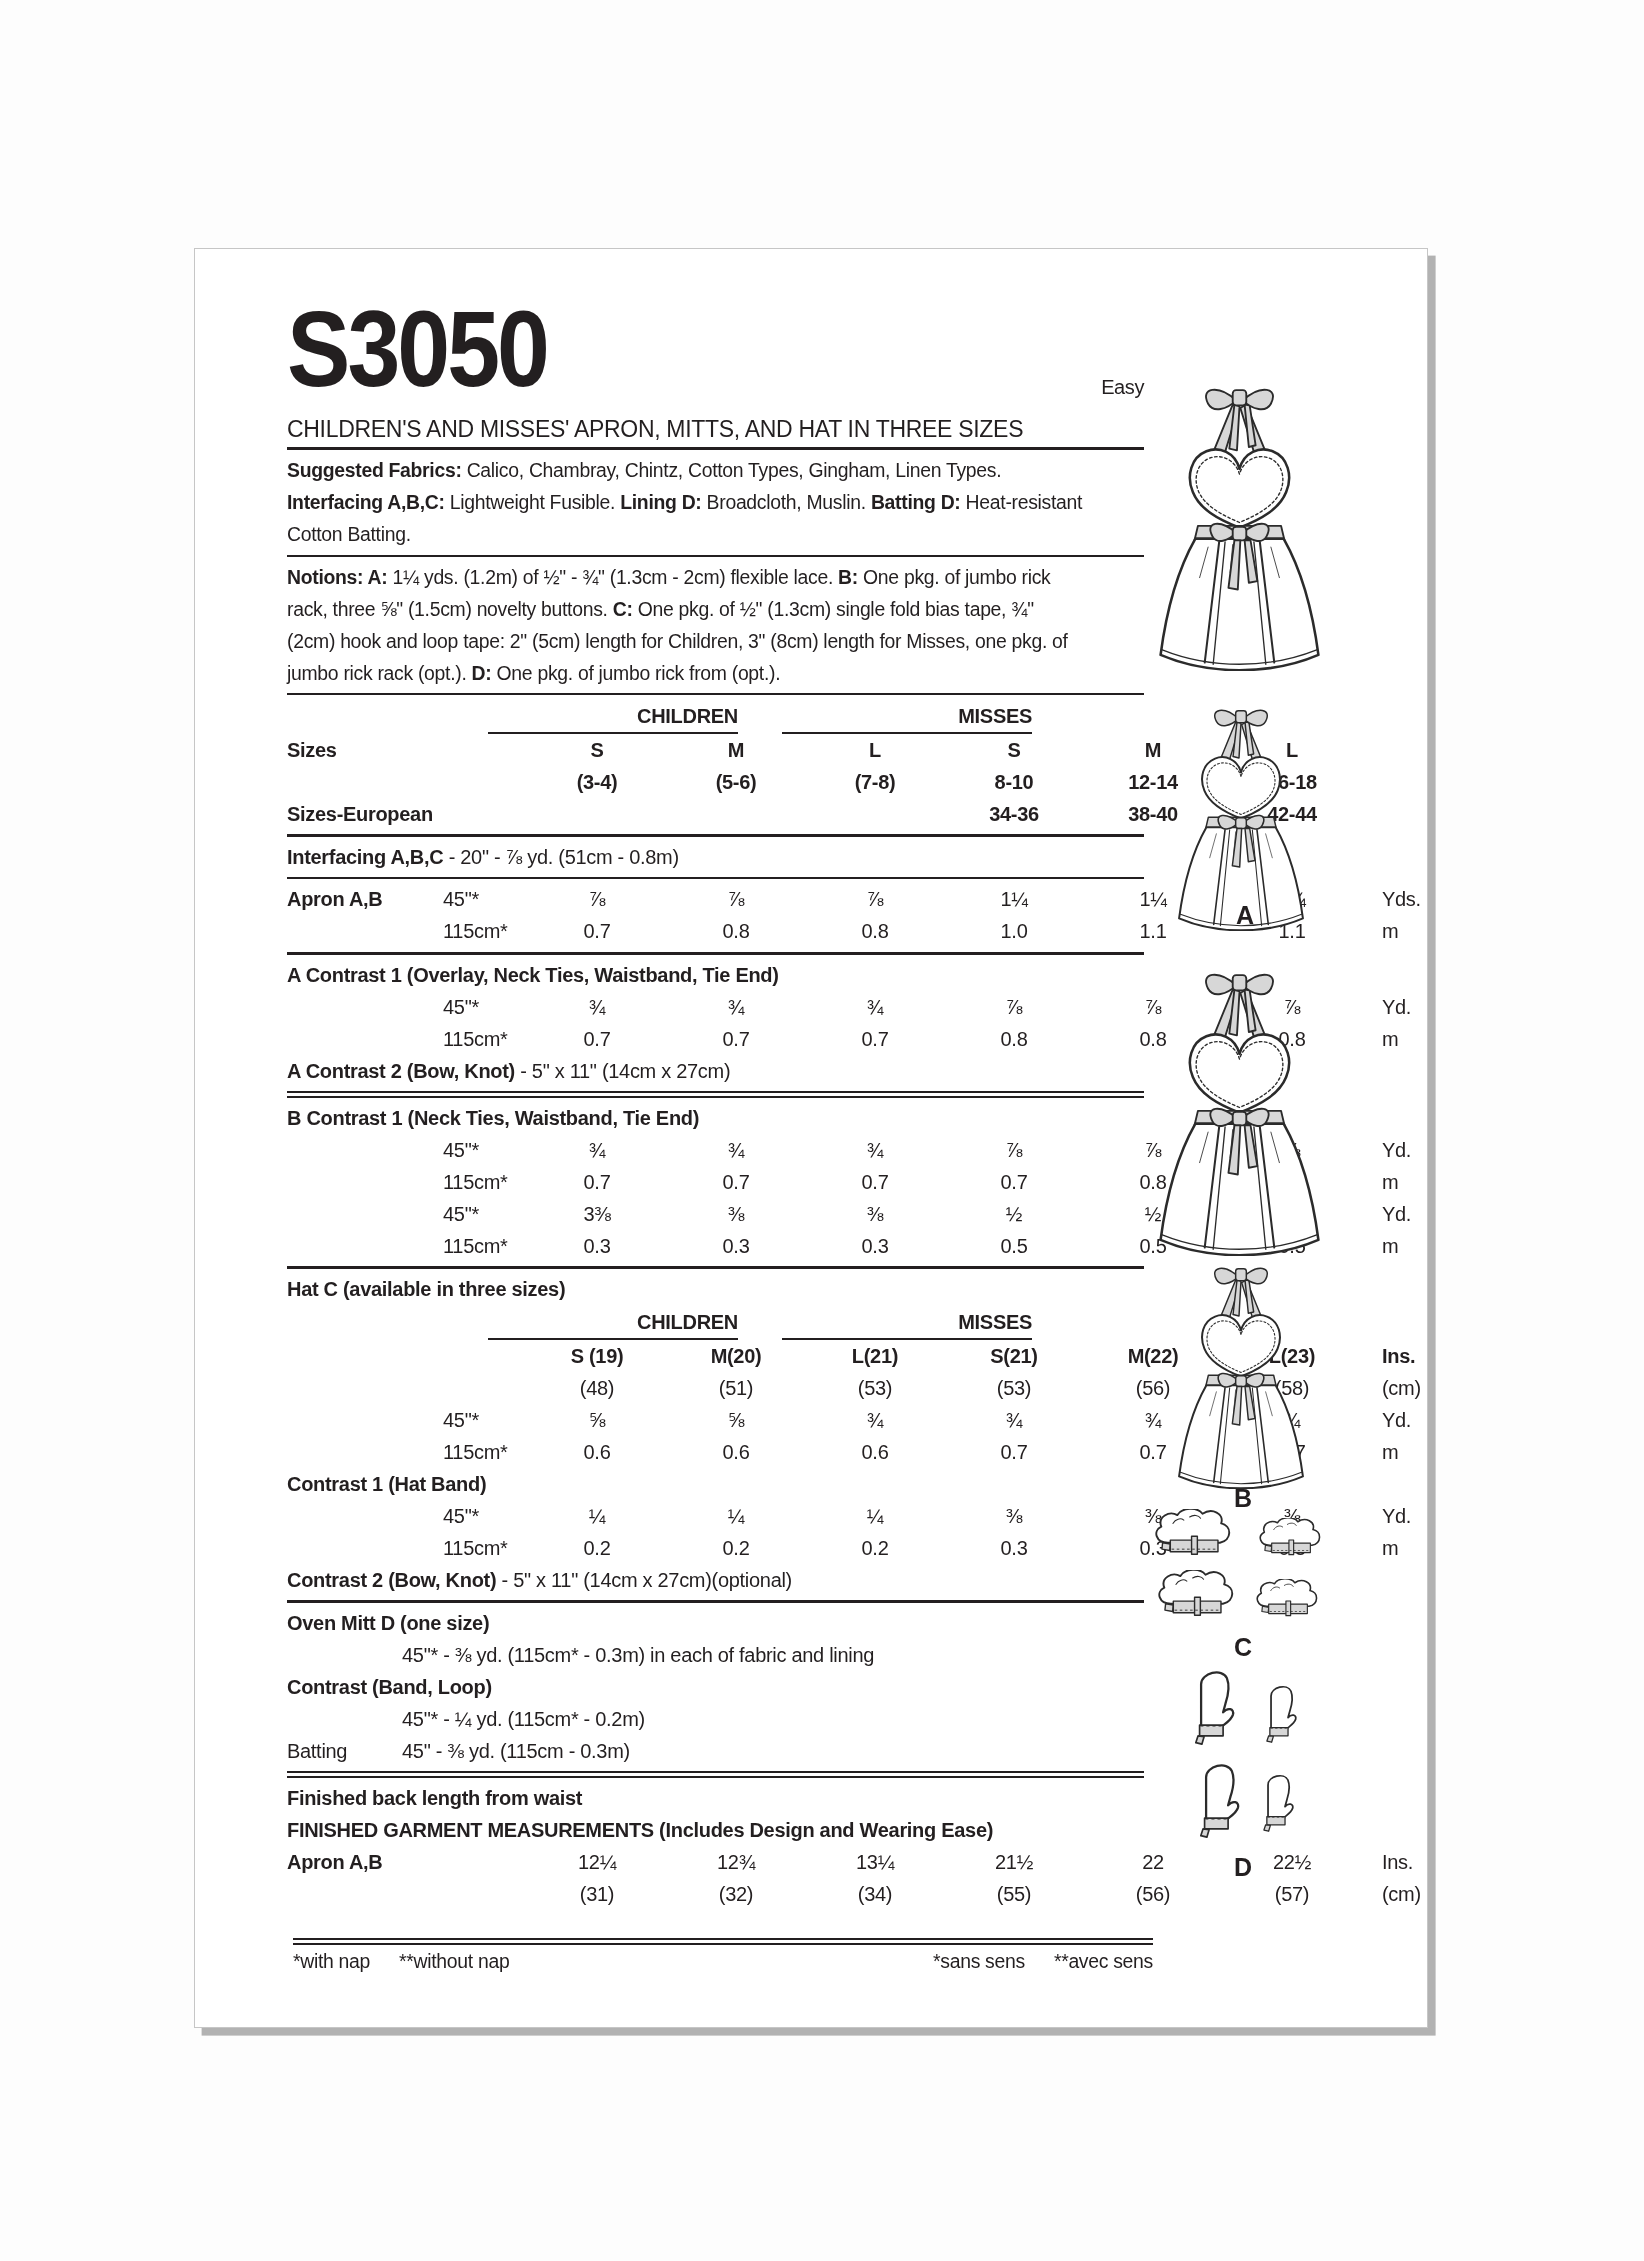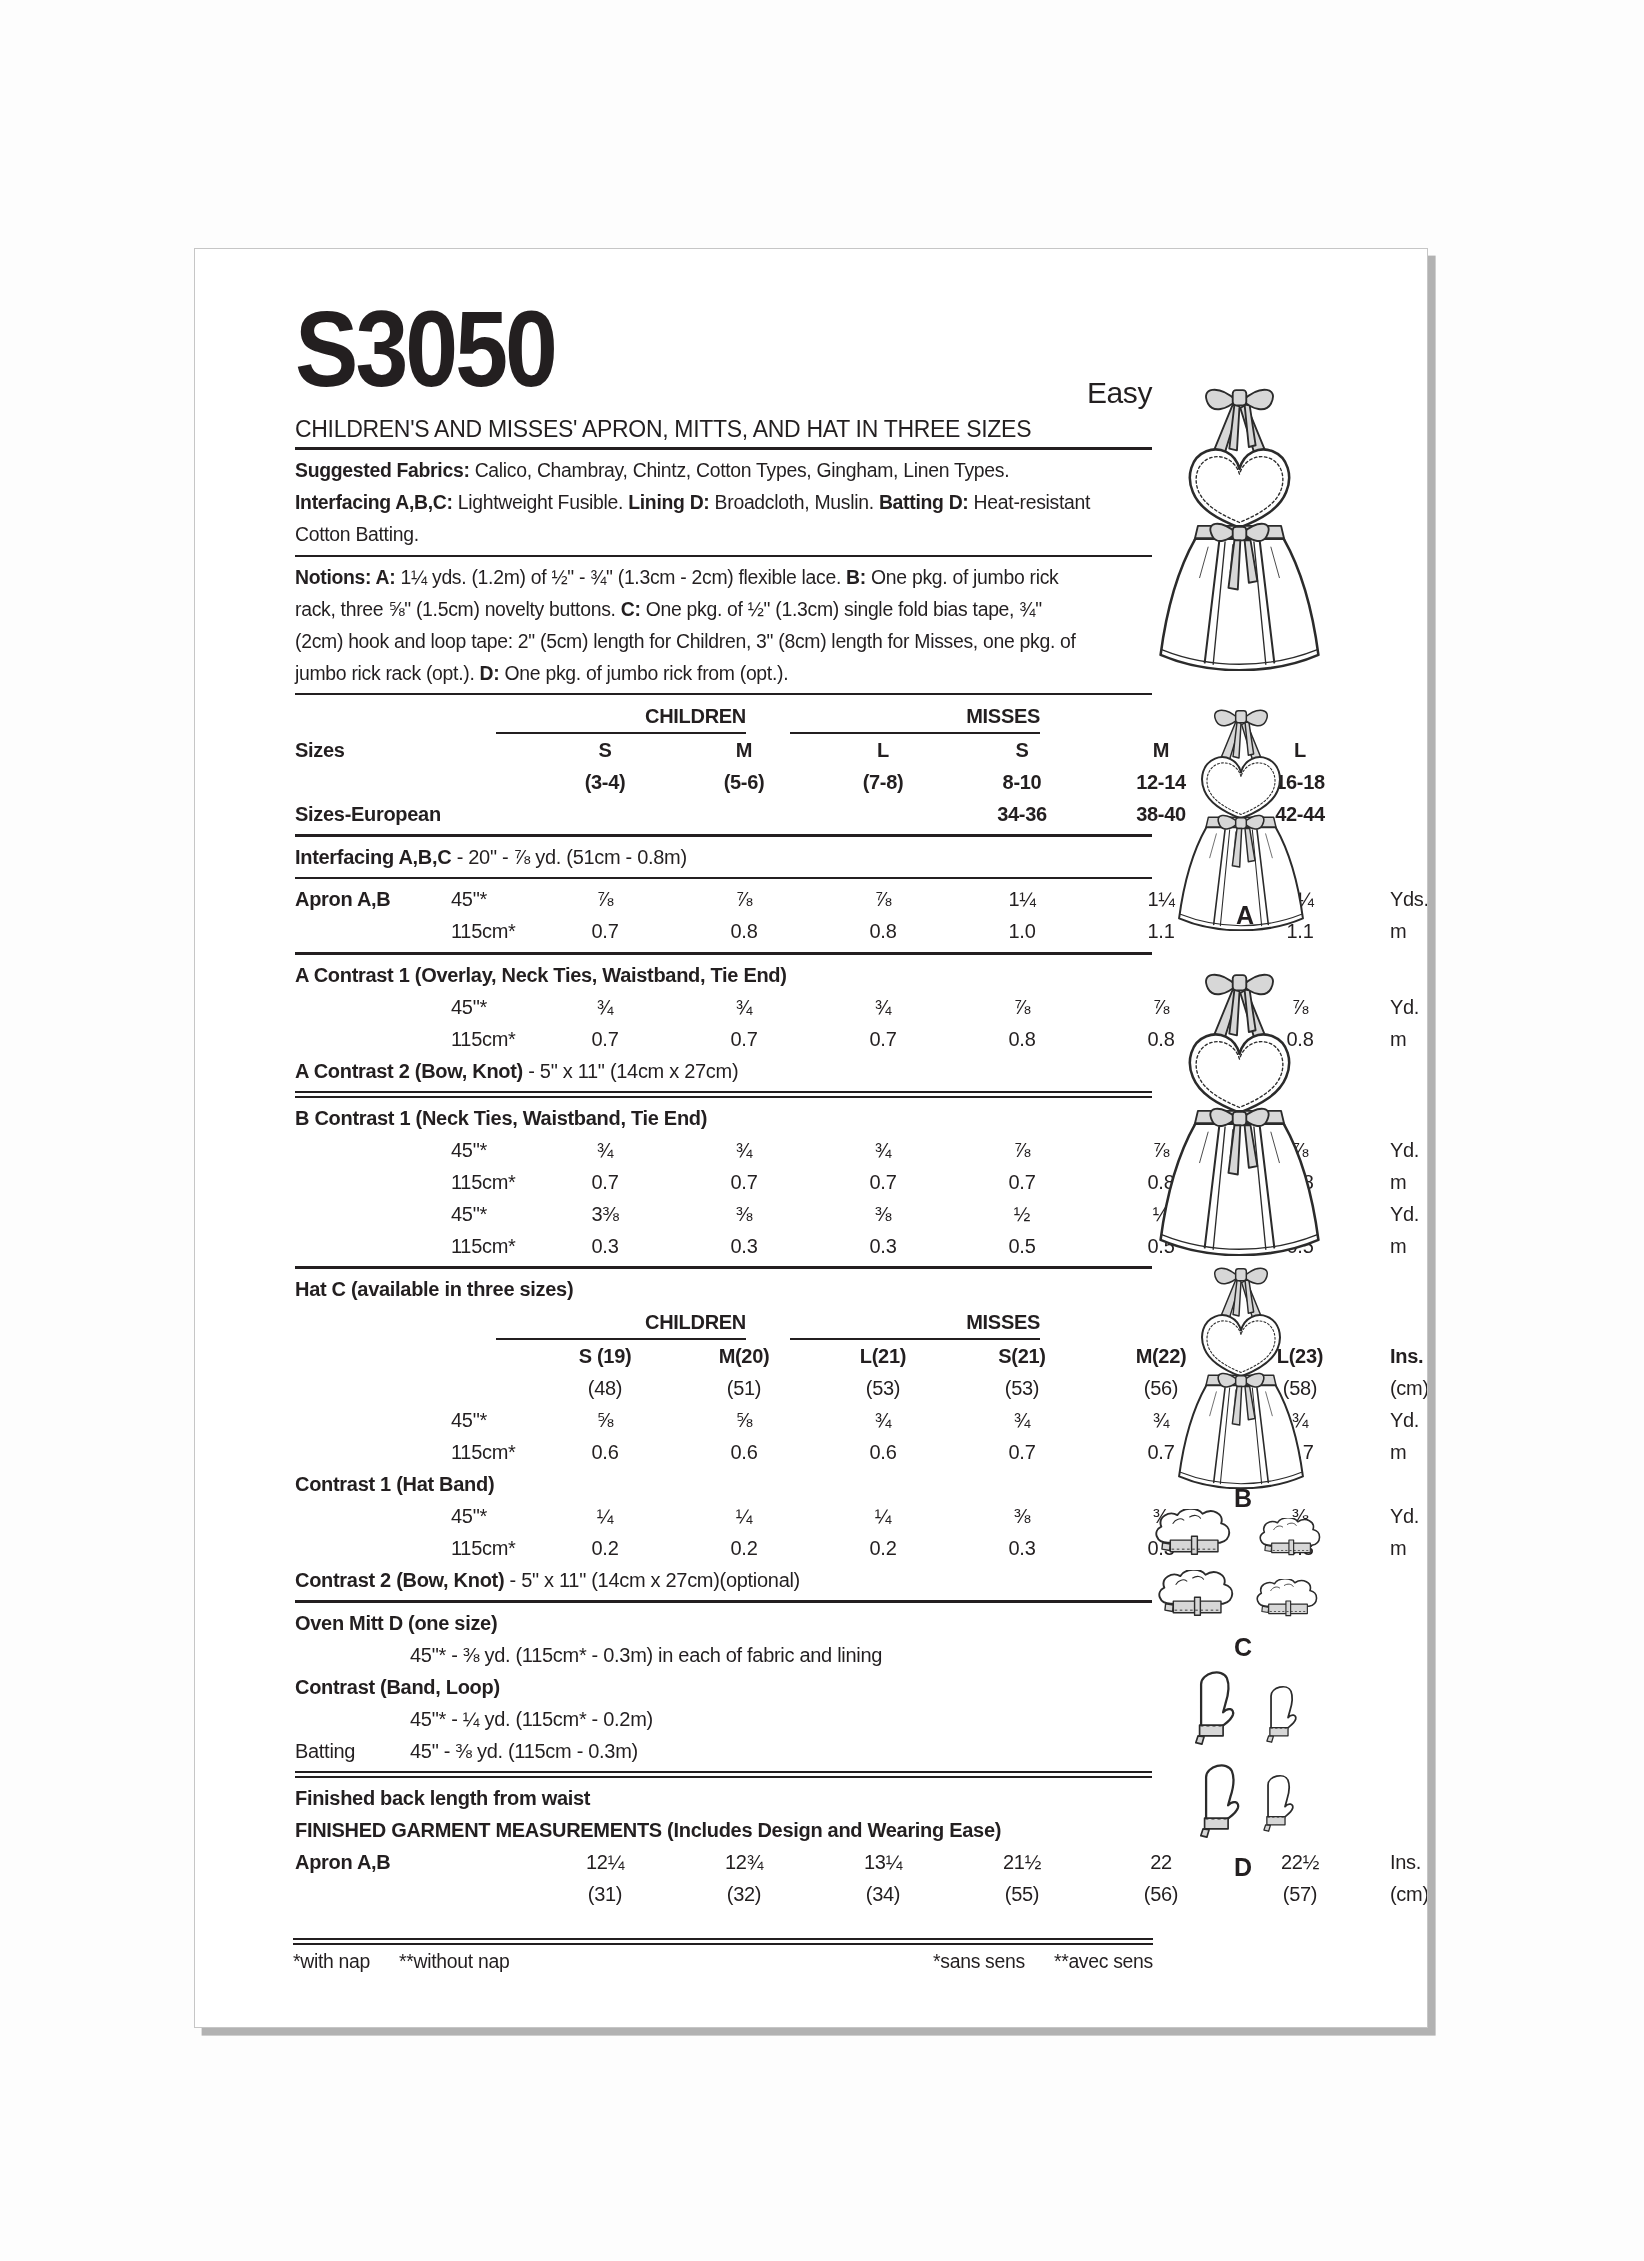--- a/index.html
+++ b/index.html
@@ -4,27 +4,27 @@
 <style>
   * { margin:0; padding:0; box-sizing:border-box; }
   html,body { width:1644px; height:2261px; background:#ffffff;
               font-family:"Liberation Sans","DejaVu Sans",sans-serif; color:#231f20; }
   #stage { position:relative; width:1644px; height:2261px; overflow:hidden; background:#fdfdfd; }
 
   #sheet { position:absolute; left:194px; top:248px; width:1234px; height:1780px;
            background:#ffffff; border:1.7px solid #c6c6c6; box-shadow:7.6px 7.6px 0 #b2b2b2;
            overflow:hidden; }
 
-  #content { position:absolute; left:100px; top:0; width:857px; }
+  #content { position:absolute; left:92px; top:0; width:857px; }
 
   
   .brand { margin-top:54px; font-size:108px; font-weight:bold; line-height:91px;
            letter-spacing:-3.4px; display:inline-block; transform:scaleX(.88);
            transform-origin:0 0; white-space:nowrap; }
-  .easy  { position:absolute; top:127px; right:275px; font-size:30px; letter-spacing:-0.4px; }
+  .easy  { position:absolute; top:127px; right:283px; font-size:20px; letter-spacing:-0.4px; }
 
   .doc-title { margin-top:22px; font-size:23px; font-weight:normal; letter-spacing:-0.3px;
                white-space:nowrap; }
 
   
   .rule        { border:0; border-top:2.1px solid #231f20; margin:4.2px 0; }
   .rule.thick  { border-top-width:3.4px; }
   .rule.double { height:6.8px; border-top:2.1px solid #231f20; border-bottom:2.1px solid #231f20; }
 
   

